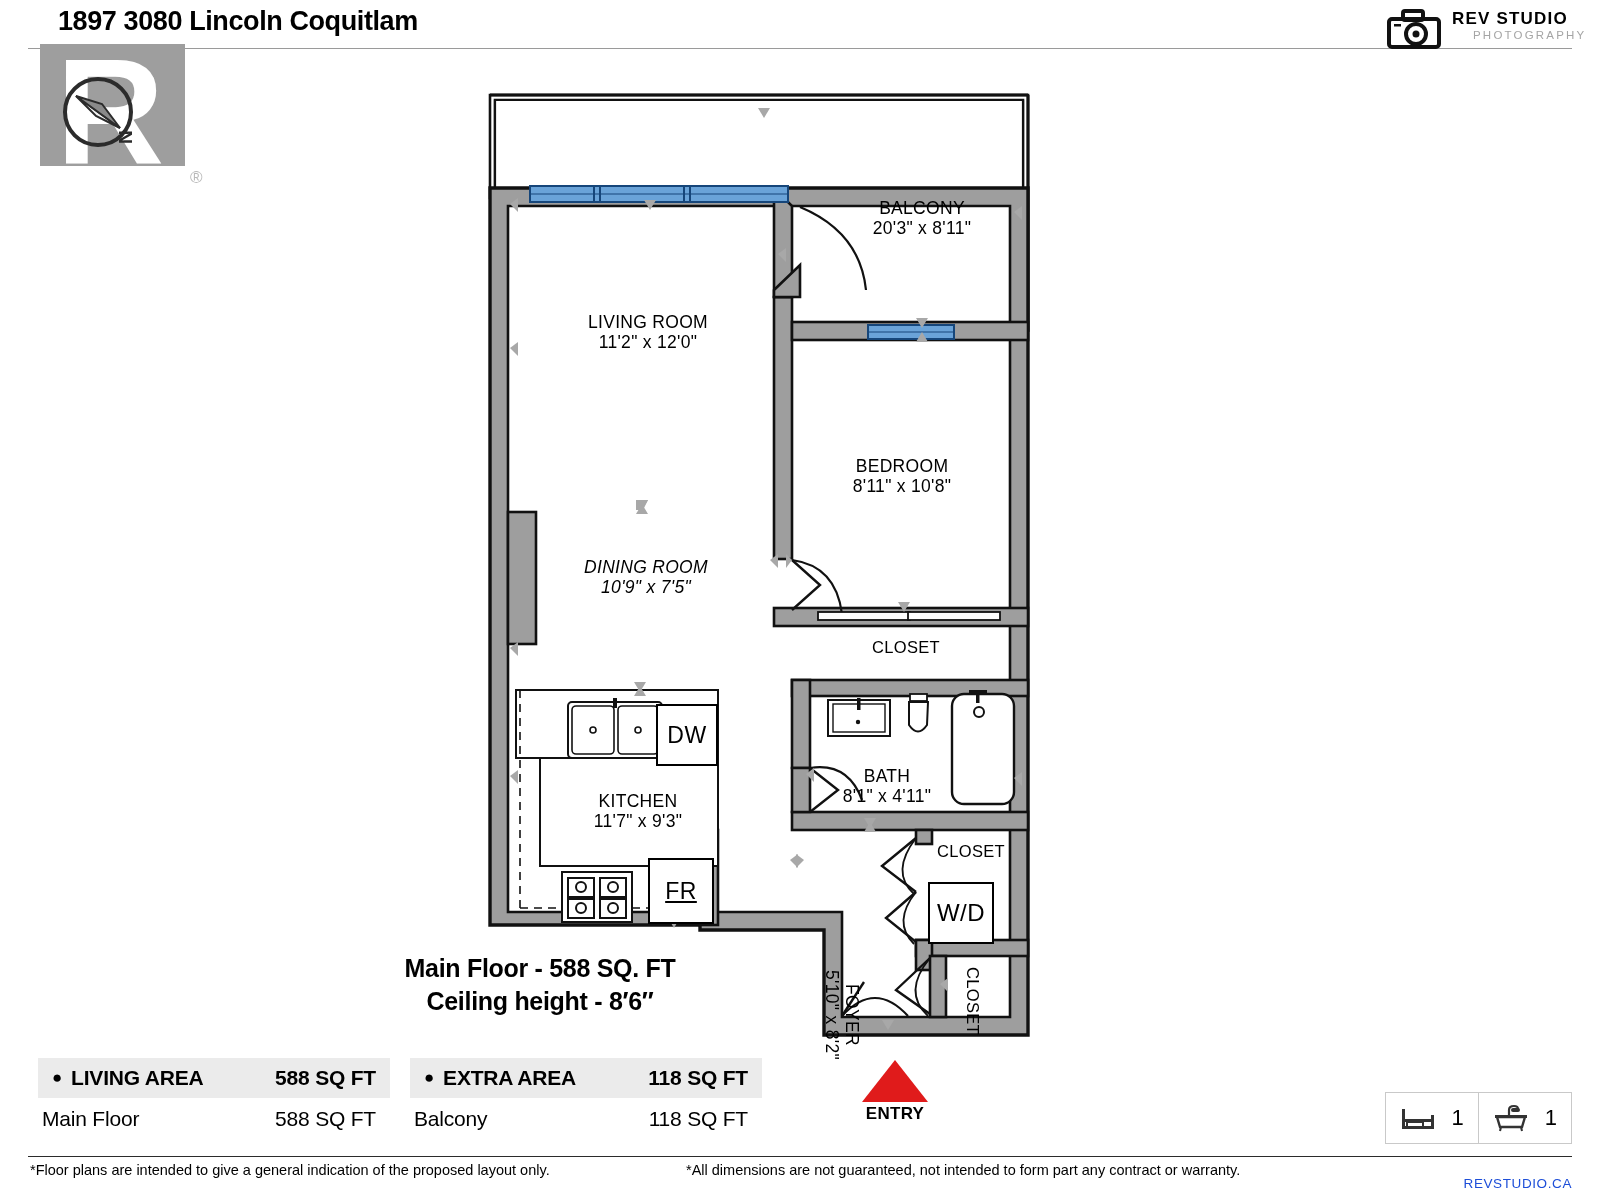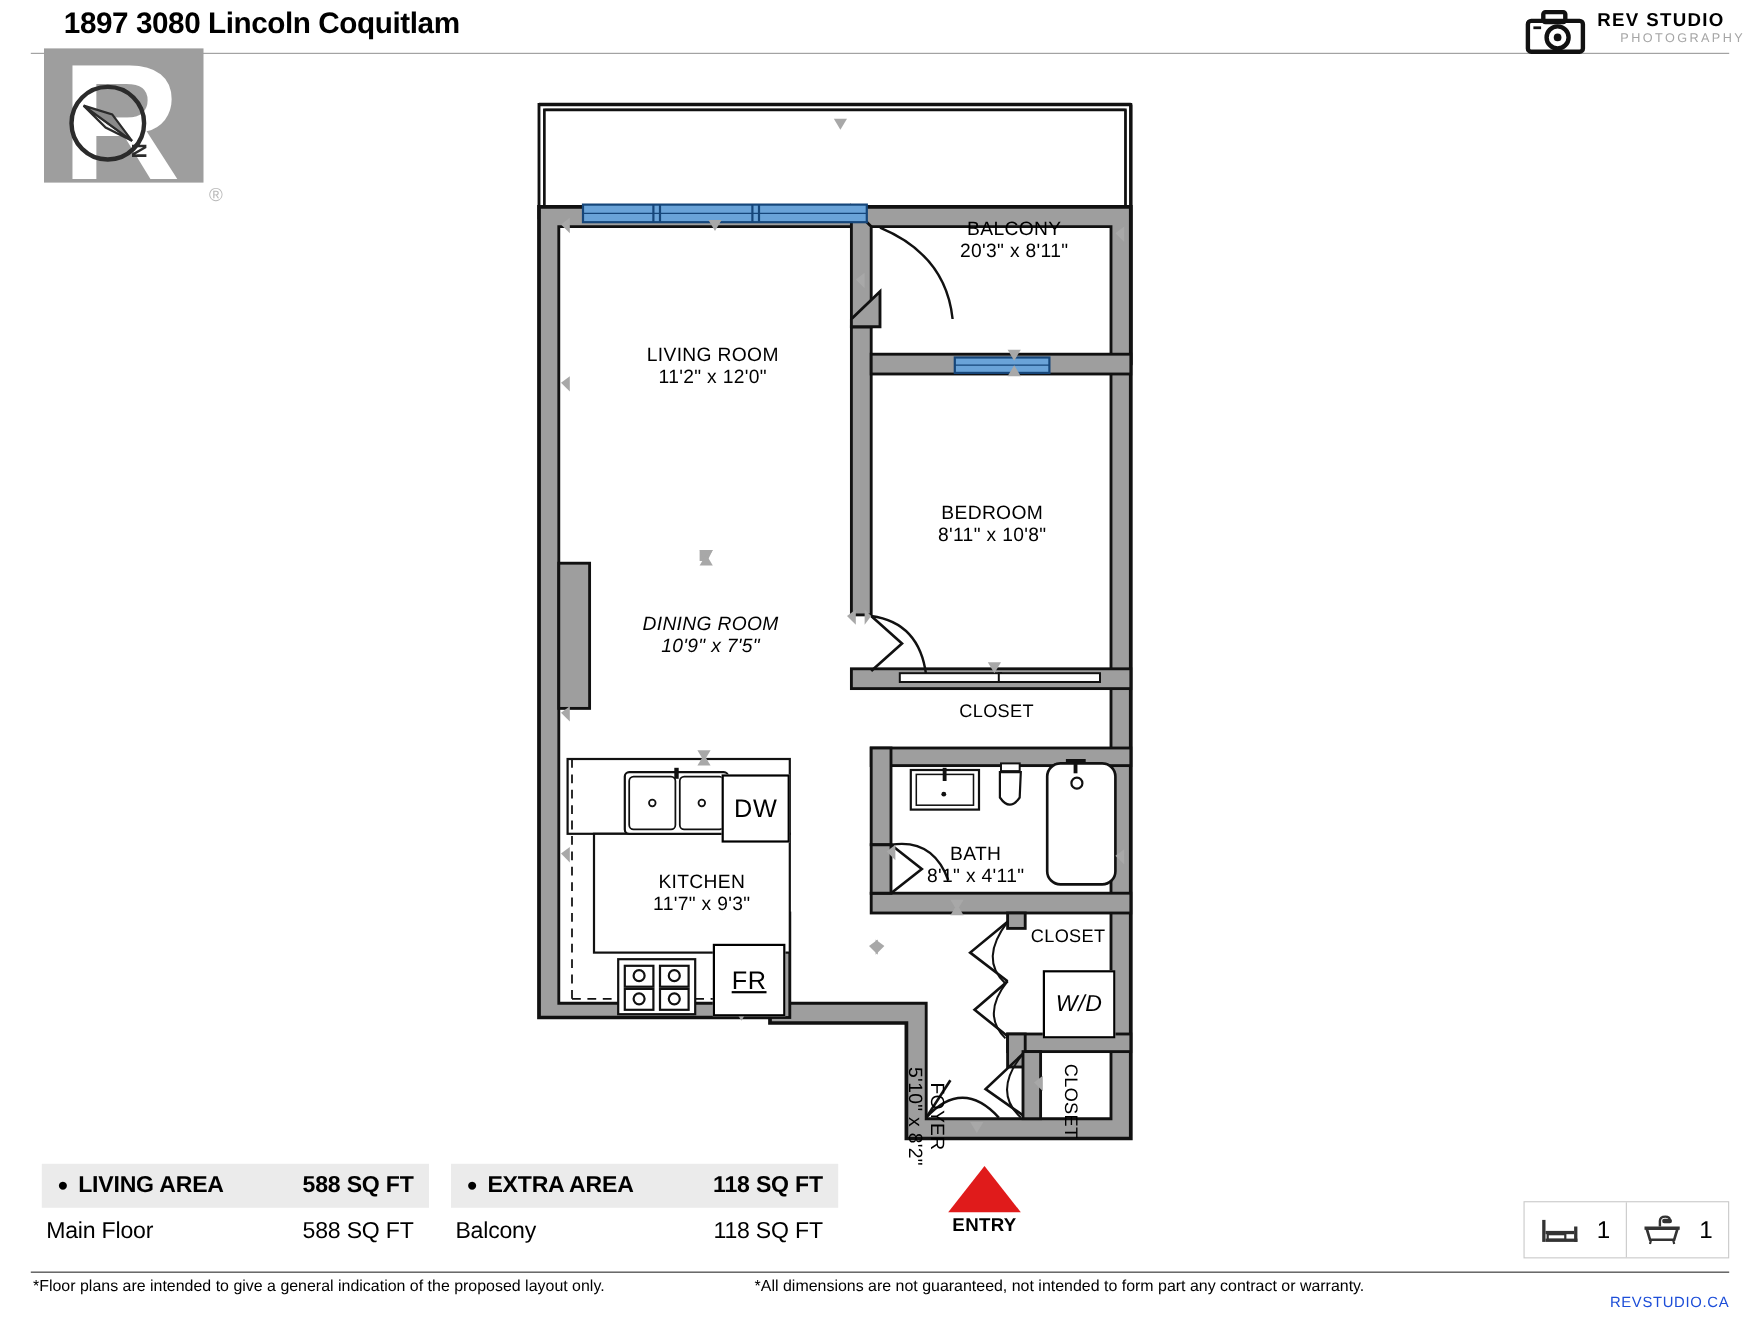--- a/index.html
+++ b/index.html
@@ -347,25 +347,29 @@
   <span class="ln2">5'10" x 8'2"</span>
 </div>
 
 
 <div class="appl" style="left:656px;top:704px;width:58px;height:58px;">
   <span>DW</span>
 </div>
 <div class="appl" style="left:648px;top:858px;width:62px;height:62px;text-decoration:underline;">
   <span>FR</span>
 </div>
-<div class="appl" style="left:948px;top:882px;width:62px;height:58px;font-size:21px;font-style:italic;">
+<div class="appl" style="left:928px;top:882px;width:62px;height:58px;font-size:24px;">
   <span>W/D</span>
 </div>
 
 
+<div id="mf-caption">
+  <div>Main Floor - 588 SQ. FT</div>
+  <div>Ceiling height - 8′6″</div>
+</div>
 </div>
 
 <div id="entry-wrap">
   <div id="entry-tri"></div>
   <div id="entry-label">ENTRY</div>
 </div>
 
 <div id="legend">
   <div class="lgroup" style="left:0;top:0;">
     <div class="lhead">

